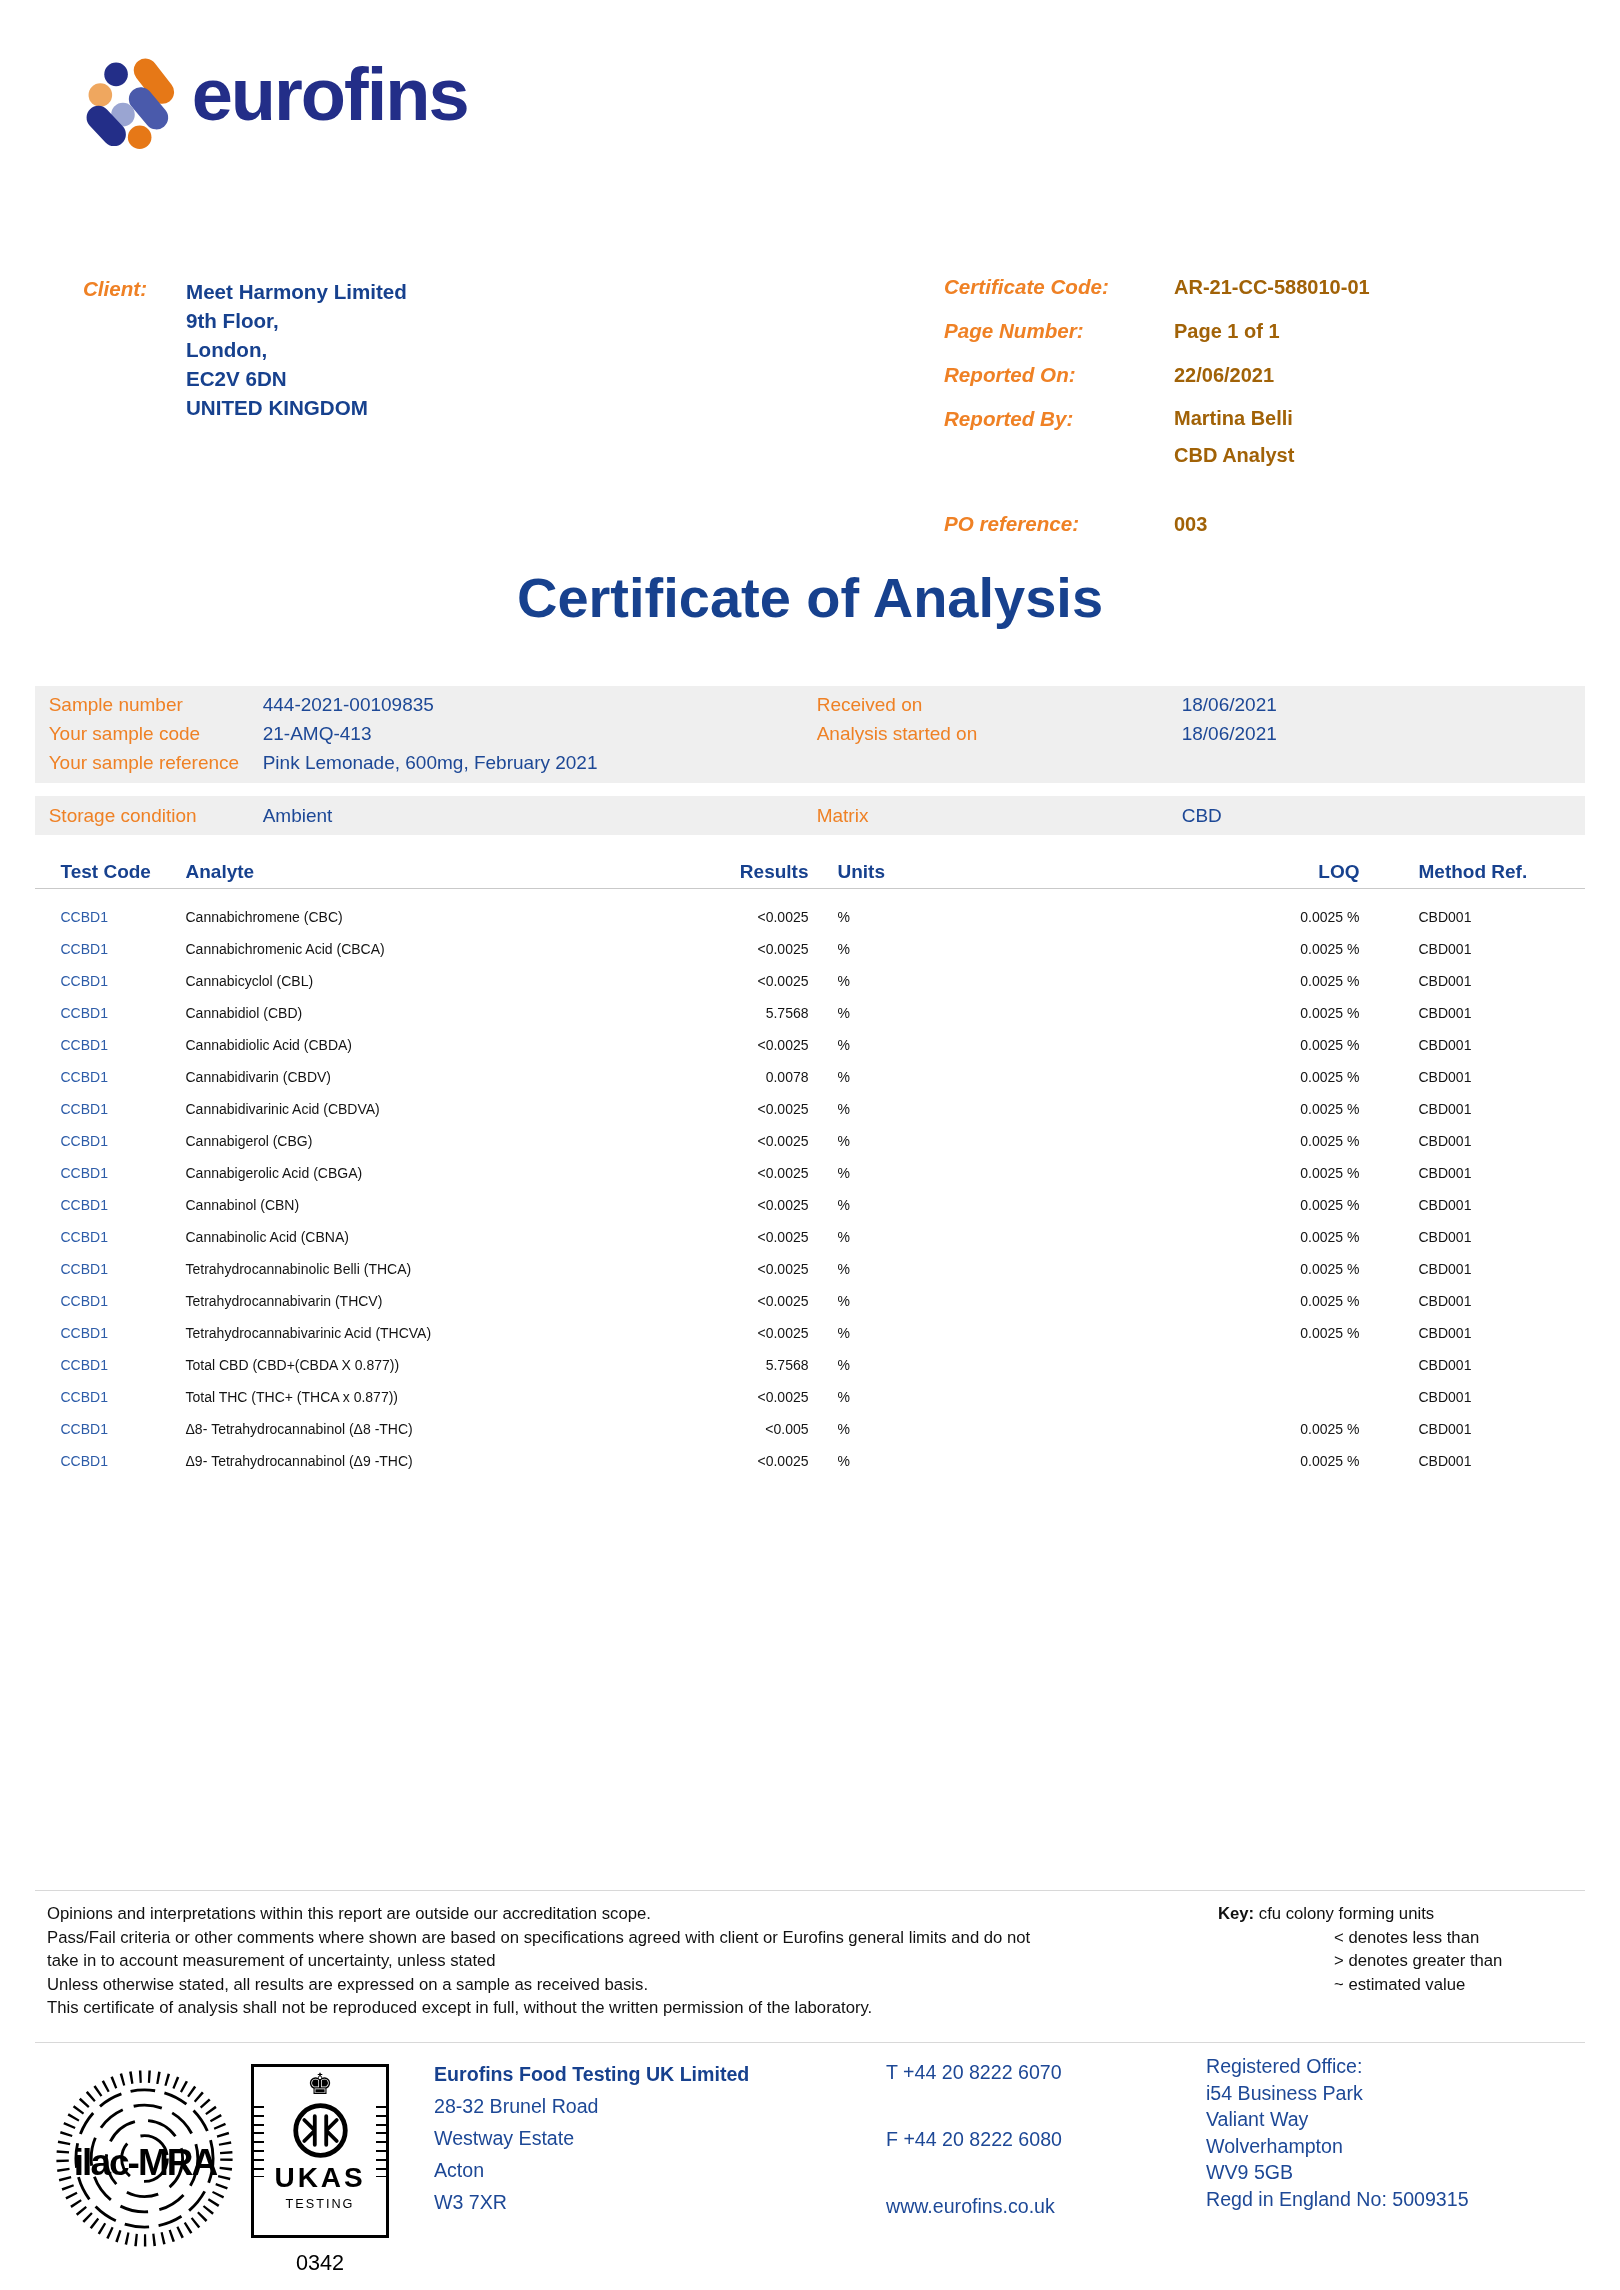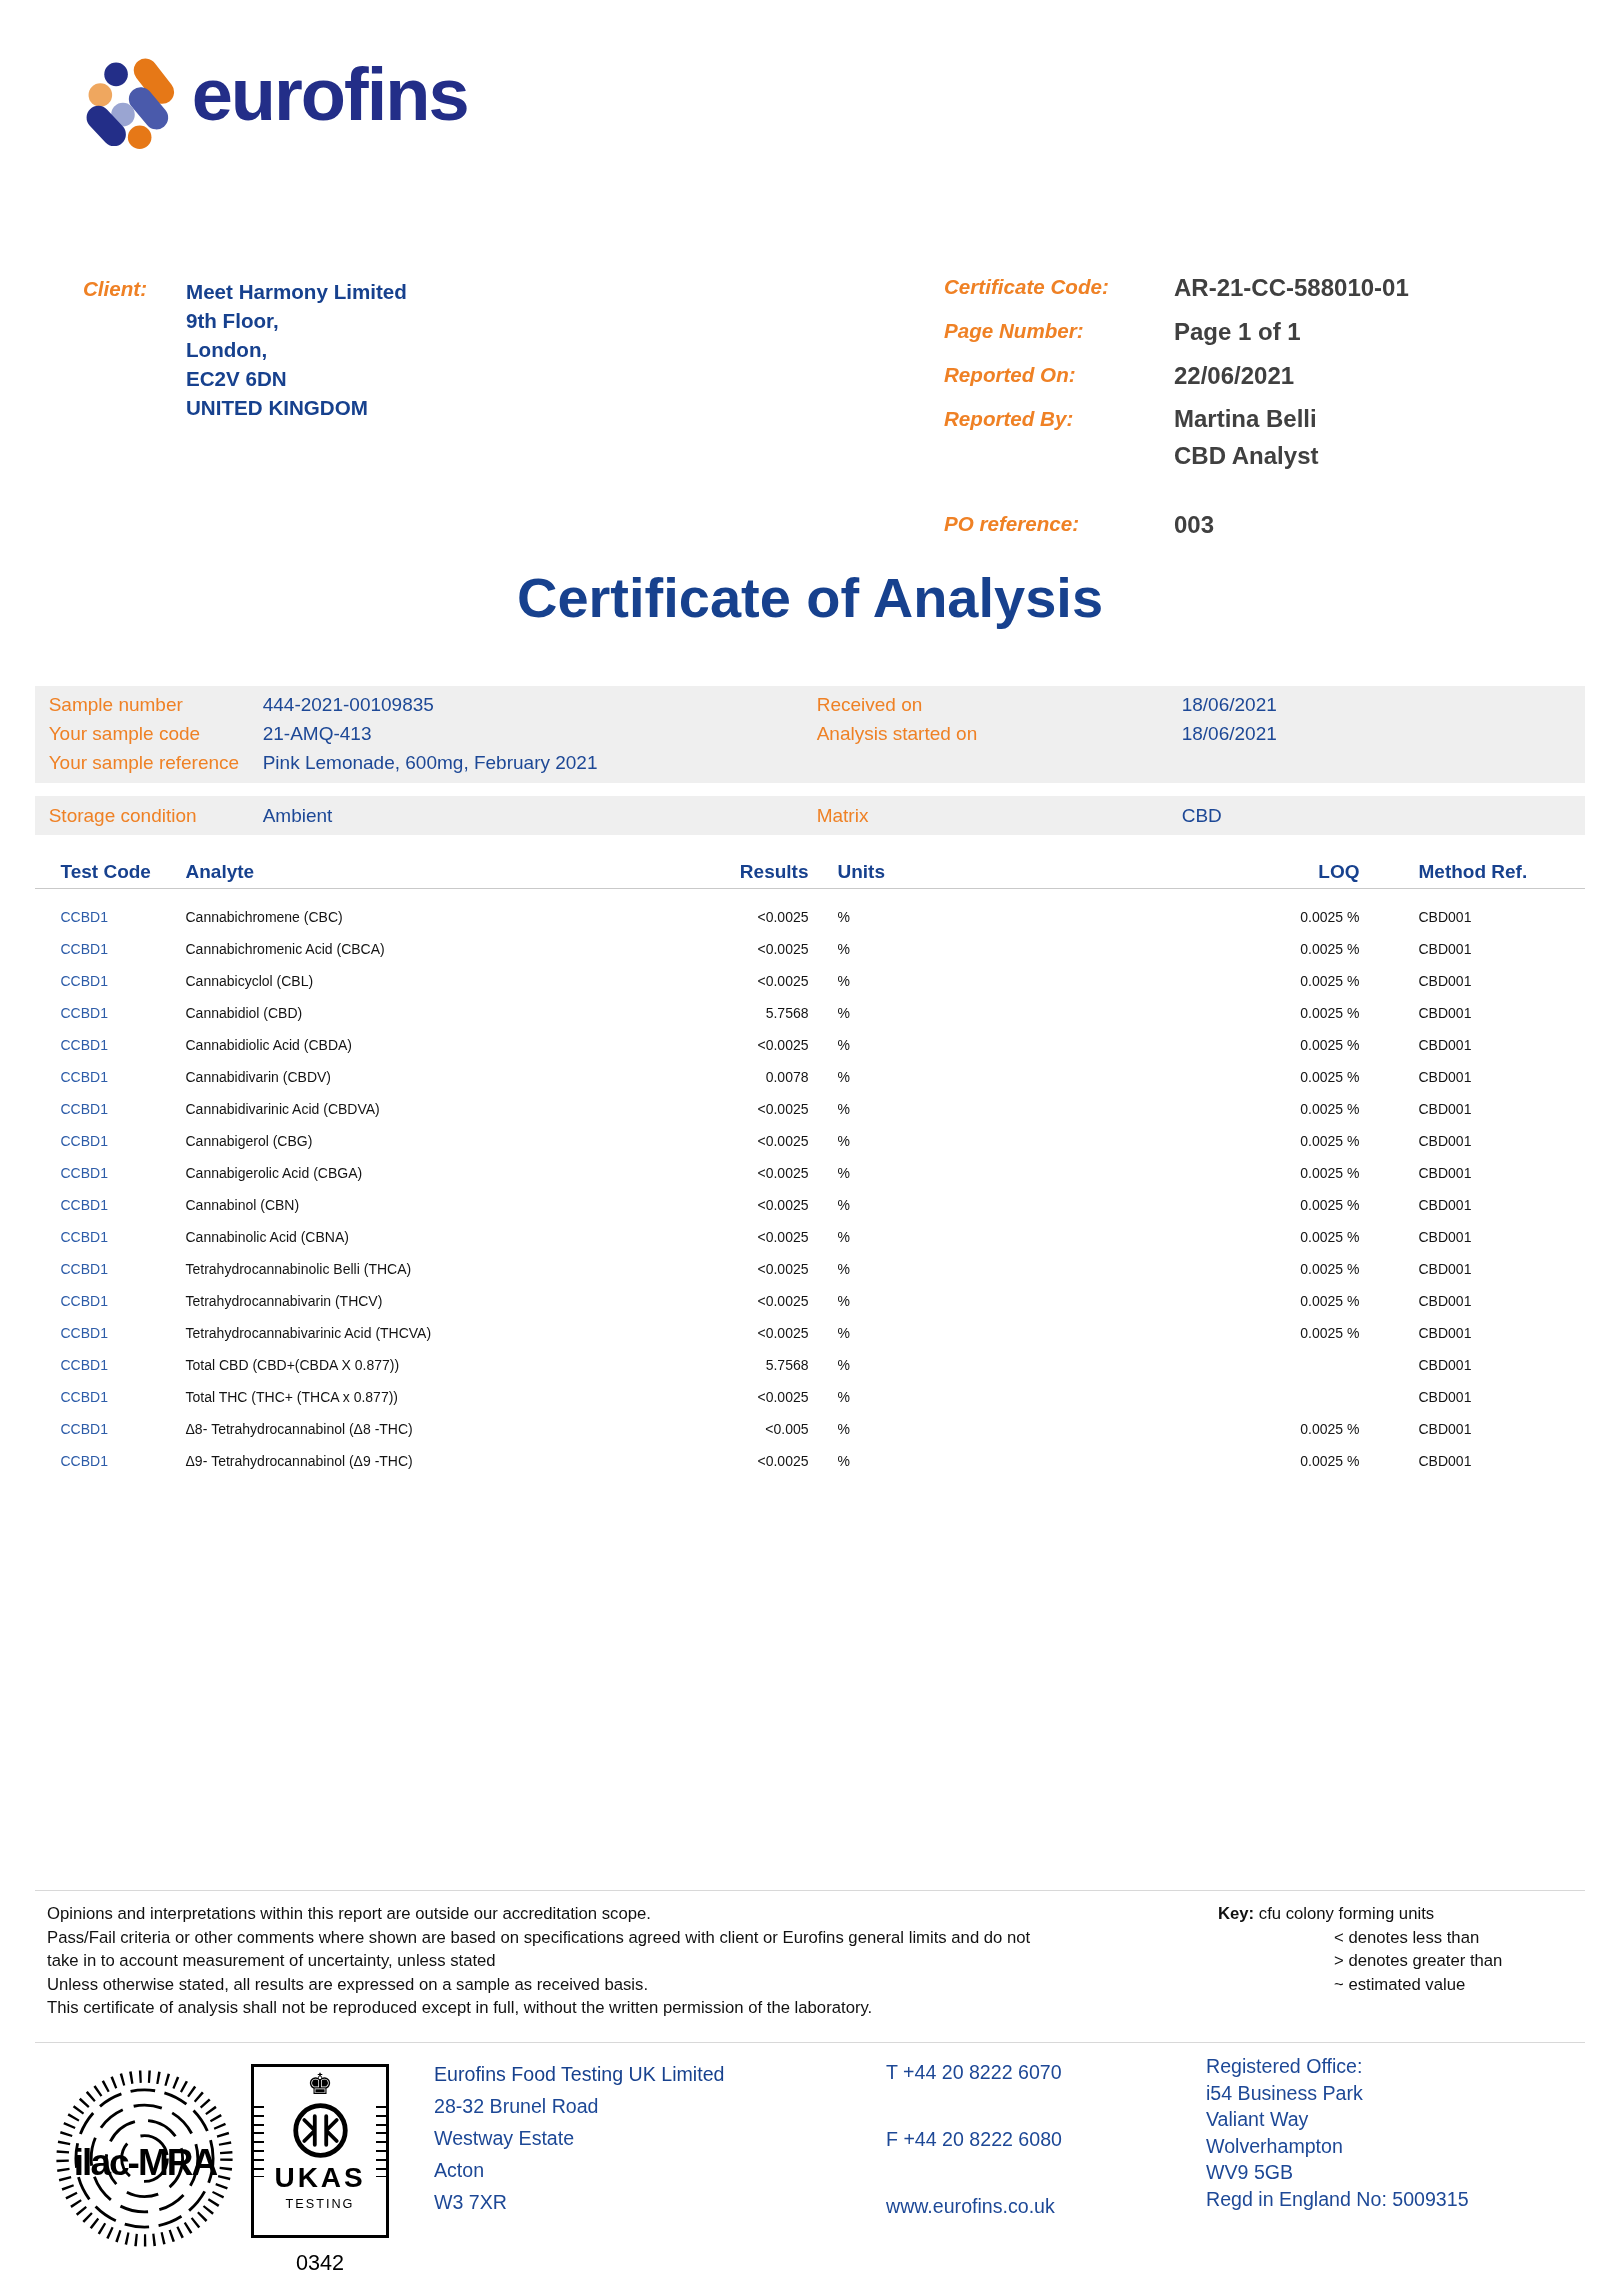--- a/index.html
+++ b/index.html
@@ -23,21 +23,21 @@
   
   .client { position:absolute; top:277px; left:83px; display:flex; }
   .client-label { width:103px; color:#ef8125; font-weight:bold; font-style:italic; font-size:20.6px; }
   .client-lines { color:#17418e; font-weight:bold; font-size:20.6px; line-height:29px; }
 
   
   .meta { position:absolute; top:275px; left:944px; width:627px; }
   .meta-row { display:grid; grid-template-columns:230px 1fr; min-height:44px; }
   .meta-row.tall { min-height:78px; }
   .meta-label { color:#ef8125; font-weight:bold; font-style:italic; font-size:20.6px; }
-  .meta-value { color:#404040; font-weight:bold; font-size:24px; line-height:37px; margin-top:-6.9px; }
+  .meta-value { color:#a16207; font-weight:bold; font-size:20px; line-height:37px; margin-top:-6.9px; }
   .meta-value.single { line-height:25.5px; margin-top:0; }
   .po-row { margin-top:27.4px; }
 
   
   .doc-title {
     position:absolute; top:565px; left:0; width:1620px;
     text-align:center; color:#17418e; font-size:56px; font-weight:bold;
   }
 
   
@@ -85,21 +85,21 @@
   .ukas-name { font-size:28px; font-weight:bold; letter-spacing:2.9px; color:#000; margin-top:1px; }
   .ukas-sub { font-size:12.7px; letter-spacing:2px; color:#000; margin-top:2.9px; }
   .ukas-num { position:absolute; top:2250px; left:251px; width:138px; text-align:center; font-size:21.6px; color:#000; }
   .ukas-ticks-l, .ukas-ticks-r {
     position:absolute; width:9.8px; height:71px; top:39px;
     background:repeating-linear-gradient(to bottom, #000 0 2px, transparent 2px 8.8px);
   }
   .ukas-ticks-l { left:0; } .ukas-ticks-r { right:0; }
 
   .f-company { position:absolute; top:2058px; left:434px; font-size:19.6px; line-height:32px; color:#1d4896; }
-  .f-company .f-name { font-weight:normal; color:#17418e; }
+  .f-company .f-name { font-weight:bold; color:#17418e; }
   .f-contact { position:absolute; top:2061px; left:886px; font-size:19.6px; color:#1d4896; }
   .f-contact div { margin-bottom:44px; }
   .f-reg { position:absolute; top:2053px; left:1206px; font-size:19.6px; line-height:26.5px; color:#1d4896; }
 </style>
 </head>
 <body>
 
 <div class="page">
 
   <div class="logo">

